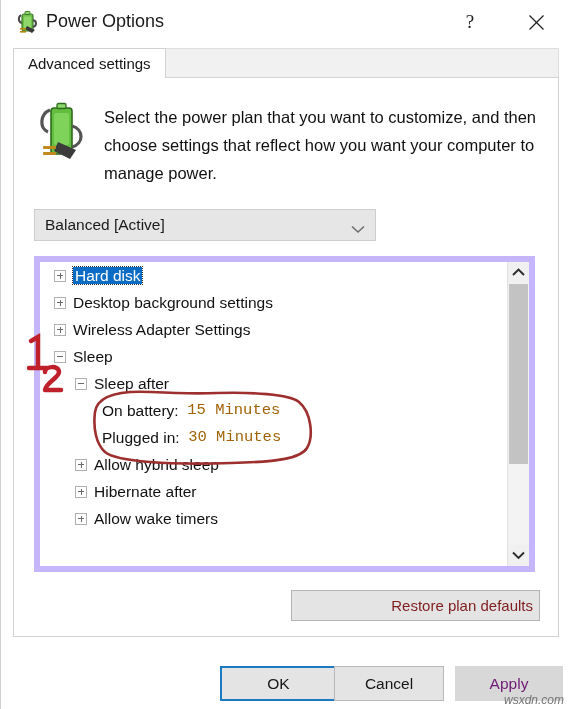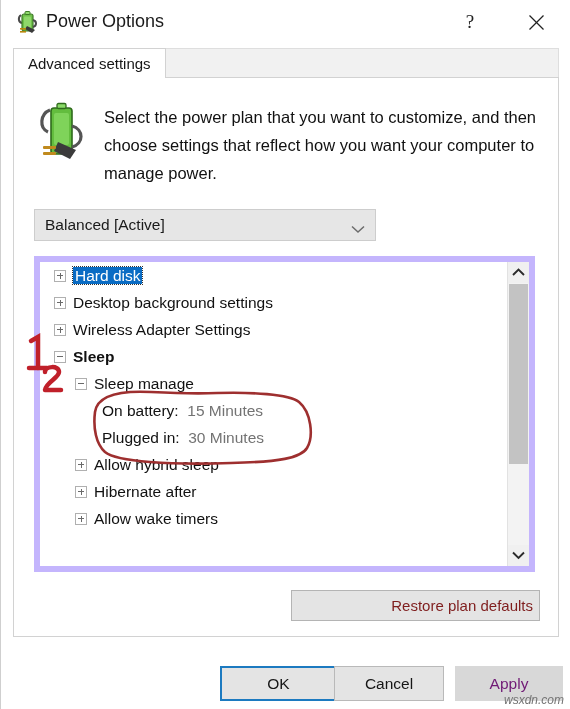--- a/index.html
+++ b/index.html
@@ -198,23 +198,24 @@
     color: #ffffff;
     outline: 1px dotted #333;
     outline-offset: 0px;
     padding: 0 2px;
   }
   .tree-row.setting {
     color: #111;
   }
   .tree-row .setting-name { line-height: 27px; vertical-align: middle; }
   .tree-row .setting-value {
-    color: #737373;
+    color: #a16207;
     line-height: 27px;
     vertical-align: middle;
+    font-family: Liberation Mono, monospace;
   }
 
   
   #tree-scrollbar {
     position: absolute;
     right: 0; top: 0;
     width: 22px; height: 100%;
     background: #f3f3f3;
     border-left: 1px solid #e2e2e2;
     box-sizing: border-box;
@@ -350,22 +351,22 @@
         <polyline points="1,1.5 7,7 13,1.5" stroke="#6b6b6b" stroke-width="1.5" fill="none"></polyline>
       </svg>
     </span>
   </div>
 
   <div id="tree-panel">
     <div id="tree-list">
         <div class="tree-row selected" style="padding-left: 14px;"><span class="expander plus"></span><span class="row-label">Hard disk</span></div>
         <div class="tree-row" style="padding-left: 14px;"><span class="expander plus"></span><span class="row-label">Desktop background settings</span></div>
         <div class="tree-row" style="padding-left: 14px;"><span class="expander plus"></span><span class="row-label">Wireless Adapter Settings</span></div>
-        <div class="tree-row" style="padding-left: 14px; font-weight: bold;"><span class="expander"></span><span class="row-label">Sleep</span></div>
-        <div class="tree-row" style="padding-left: 35px;"><span class="expander"></span><span class="row-label">Sleep manage</span></div>
+        <div class="tree-row" style="padding-left: 14px;"><span class="expander"></span><span class="row-label">Sleep</span></div>
+        <div class="tree-row" style="padding-left: 35px;"><span class="expander"></span><span class="row-label">Sleep after</span></div>
         <div class="tree-row setting" style="padding-left: 62px;"><span class="setting-name">On battery:&nbsp; </span><span class="setting-value">15 Minutes</span></div>
         <div class="tree-row setting" style="padding-left: 62px;"><span class="setting-name">Plugged in:&nbsp; </span><span class="setting-value">30 Minutes</span></div>
         <div class="tree-row" style="padding-left: 35px;"><span class="expander plus"></span><span class="row-label">Allow hybrid sleep</span></div>
         <div class="tree-row" style="padding-left: 35px;"><span class="expander plus"></span><span class="row-label">Hibernate after</span></div>
         <div class="tree-row" style="padding-left: 35px;"><span class="expander plus"></span><span class="row-label">Allow wake timers</span></div>
       </div>
     <div id="tree-scrollbar">
       <div class="sb-arrow" id="sb-up">
         <svg width="13" height="9" viewBox="0 0 13 9" style="margin-top:6px">
           <polyline points="1,7 6.5,1.5 12,7" stroke="#2b2b2b" stroke-width="1.9" fill="none"></polyline>

